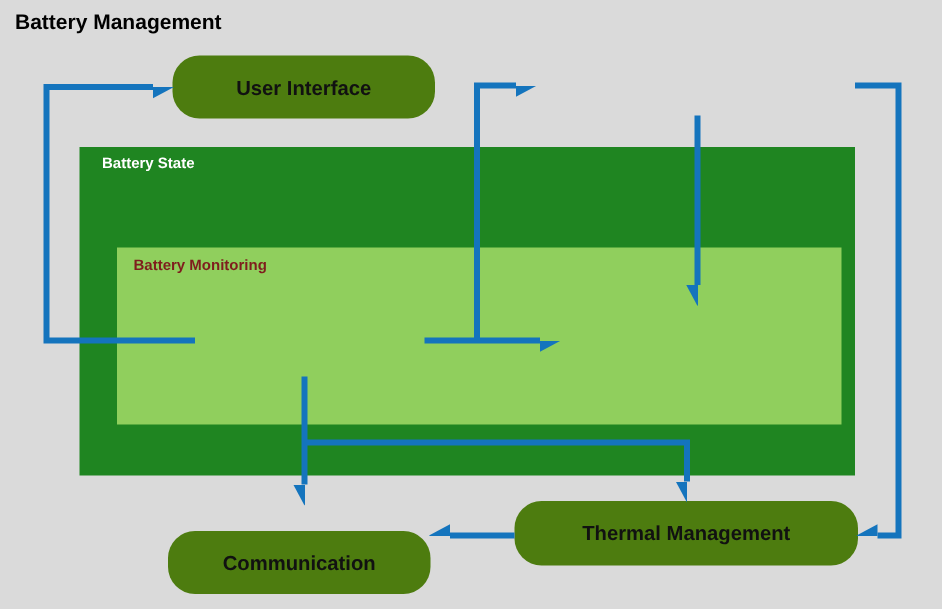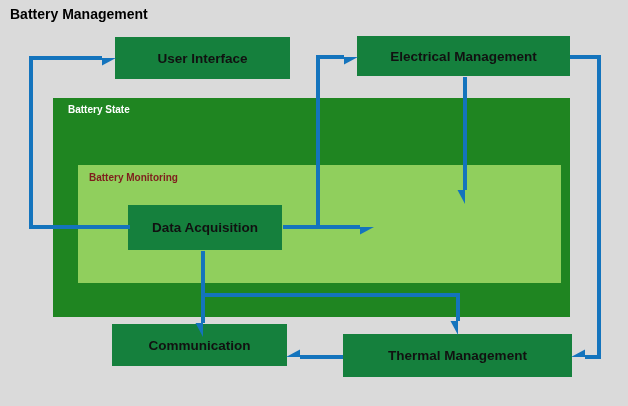--- a/index.html
+++ b/index.html
@@ -22,30 +22,31 @@
     left:78px;top:165px;width:483px;height:118px;
     background:#90cf5d;
   }
   .panel-label{
     position:absolute;font-size:10px;font-weight:bold;white-space:nowrap;
   }
   .label-battery-state{left:15px;top:6px;color:#ffffff;}
   .label-battery-monitoring{left:11px;top:7px;color:#7f1d1d;}
   .node{
     position:absolute;box-sizing:border-box;
-    background:#15803d;
+    background:#4d7c0f;
     display:flex;align-items:center;justify-content:center;
     font-size:13.5px;font-weight:bold;color:#111;
     white-space:nowrap;
+    border-radius:18px;
   }
   .node-user-interface      {left:115px;top:37px;width:175px;height:42px;}
   .node-electrical-management{left:357px;top:36px;width:213px;height:40px;}
   .node-data-acquisition    {left:128px;top:205px;width:154px;height:45px;}
   .node-safety-management   {left:373px;top:203px;width:183px;height:45px;}
-  .node-communication       {left:112px;top:324px;width:175px;height:42px;}
+  .node-communication       {left:112px;top:354px;width:175px;height:42px;}
   .node-thermal-management  {left:343px;top:334px;width:229px;height:43px;}
   .arrow-layer{
     position:absolute;left:0;top:0;width:628px;height:406px;
     pointer-events:none;
   }
   .edge{fill:none;stroke:#1474bd;stroke-width:4;stroke-linejoin:miter;}
 </style>
 </head>
 <body>
 
@@ -58,27 +59,21 @@
   </div>
 
   <div class="panel panel-battery-monitoring">
     <div class="panel-label label-battery-monitoring">Battery Monitoring</div>
   </div>
 
   <div class="node node-user-interface">
     <span>User Interface</span>
   </div>
 
-  <div class="node node-electrical-management">
-    <span>Electrical Management</span>
-  </div>
 
-  <div class="node node-data-acquisition">
-    <span>Data Acquisition</span>
-  </div>
 
 
   <div class="node node-communication">
     <span>Communication</span>
   </div>
 
   <div class="node node-thermal-management">
     <span>Thermal Management</span>
   </div>
 

